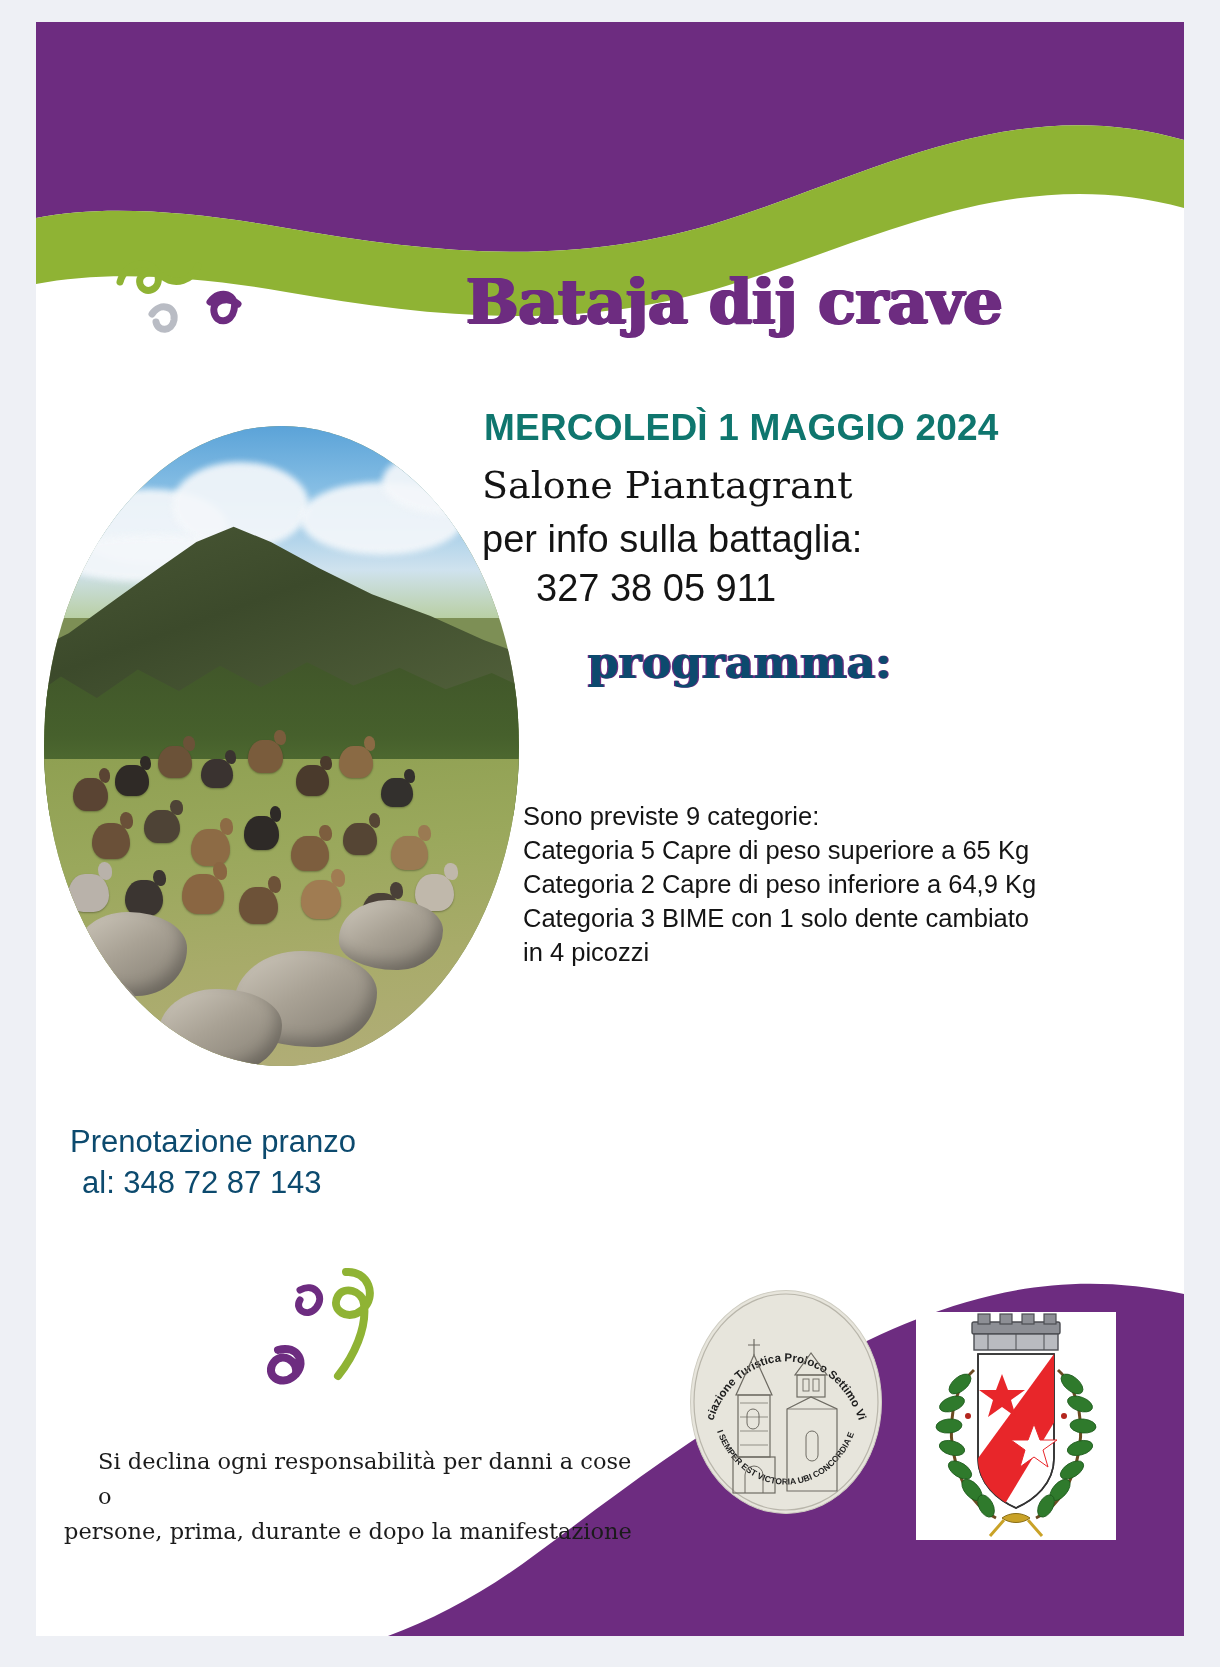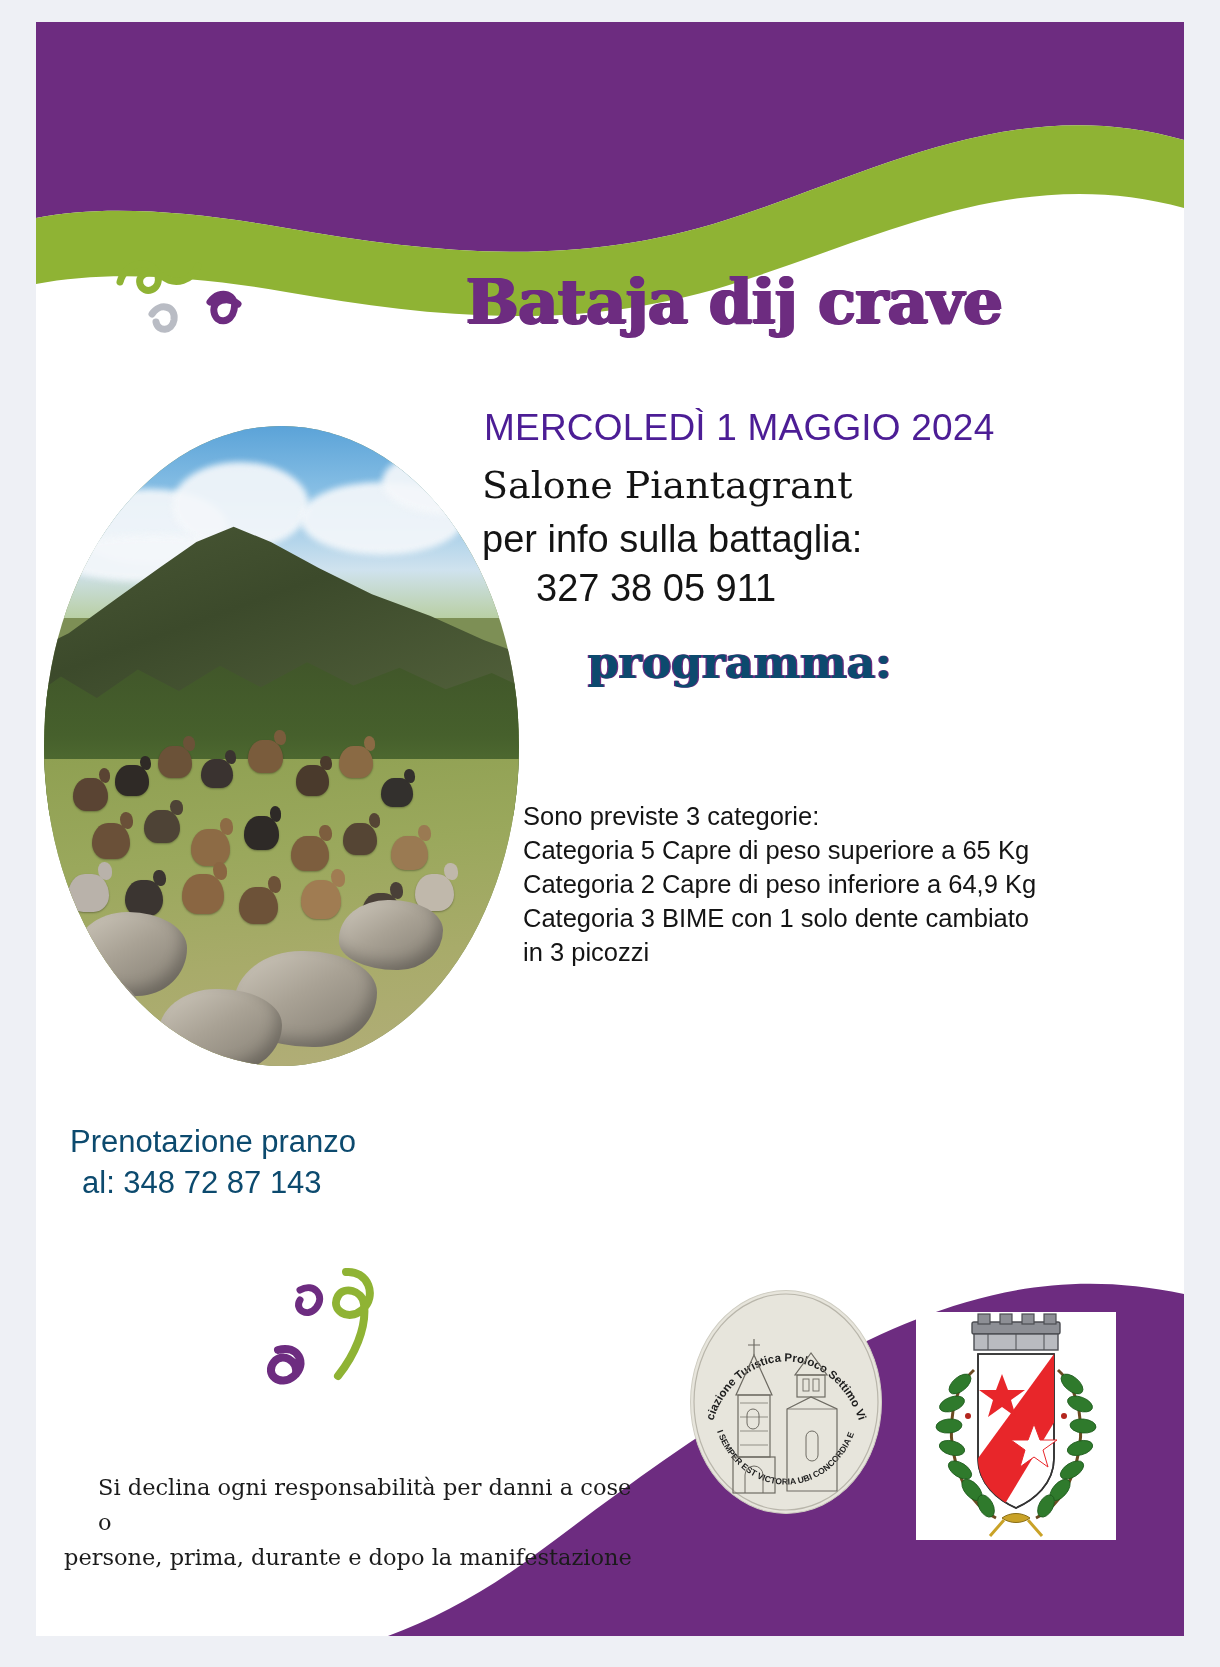--- a/index.html
+++ b/index.html
@@ -106,21 +106,21 @@
     text-shadow: 1.4px 0 0 #6d2c80, -1.4px 0 0 #6d2c80, 0 1px 0 #6d2c80;
   }
   #subtitle-place {
     position: absolute; left: 446px; top: 329px;
     font-family: "DejaVu Serif", serif;
     font-size: 38px; color: #1a1a1a; font-weight: 400;
   }
   #date-line {
     position: absolute; left: 448px; top: 385px;
     font-family: "Liberation Sans", sans-serif;
-    font-size: 37px; font-weight: normal; color: #4c1d95;
+    font-size: 37px; font-weight: bold; color: #0f766e;
     letter-spacing: .2px;
   }
   #venue-line {
     position: absolute; left: 446px; top: 441px;
     font-family: "DejaVu Serif", serif;
     font-size: 38px; color: #141414;
   }
   #info-label {
     position: absolute; left: 446px; top: 496px;
     font-family: "Liberation Sans", sans-serif;
@@ -163,21 +163,21 @@
     font-family: "Liberation Sans", sans-serif;
     font-size: 31px; line-height: 1.32; color: #0c4a6e;
   }
   #prenotazione .ln2 { padding-left: 12px; }
 
   #disclaimer {
     position: absolute; left: 28px; top: 1422px; width: 580px;
     font-family: "DejaVu Serif", serif;
     font-size: 22.5px; line-height: 1.55; color: #1b1b1b;
   }
-  #disclaimer .ln1 { padding-left: 34px; margin-top: 26px; }
+  #disclaimer .ln1 { padding-left: 34px; }
 
   
   #proloco-seal {
     position: absolute; left: 654px; top: 1268px;
     width: 190px; height: 222px;
     border-radius: 50%;
     background: #e7e5dc;
     border: 1px solid #cfcdc2;
     overflow: hidden;
   }
@@ -294,25 +294,25 @@
     <div id="info-label">per info sulla battaglia:</div>
 
     <div id="venue-line">Salone Piantagrant</div>
 
     <div id="info-phone">327 38 05 911</div>
 
     <div id="programma-head">programma:</div>
 
 
     <div id="categories">
-      <div>Sono previste 3 categorie:</div>
+      <div>Sono previste 9 categorie:</div>
       <div>Categoria 5 Capre di peso superiore a 65 Kg</div>
       <div>Categoria 2 Capre di peso inferiore a 64,9 Kg</div>
       <div>Categoria 3 BIME con 1 solo dente cambiato</div>
-      <div>in 3 picozzi</div>
+      <div>in 4 picozzi</div>
     </div>
 
 
     <div id="prenotazione">
       <div class="ln1">Prenotazione pranzo</div>
       <div class="ln2">al: 348 72 87 143</div>
     </div>
 
     <div id="disclaimer">
       <div class="ln1">Si declina ogni responsabilità per danni a cose o</div>

